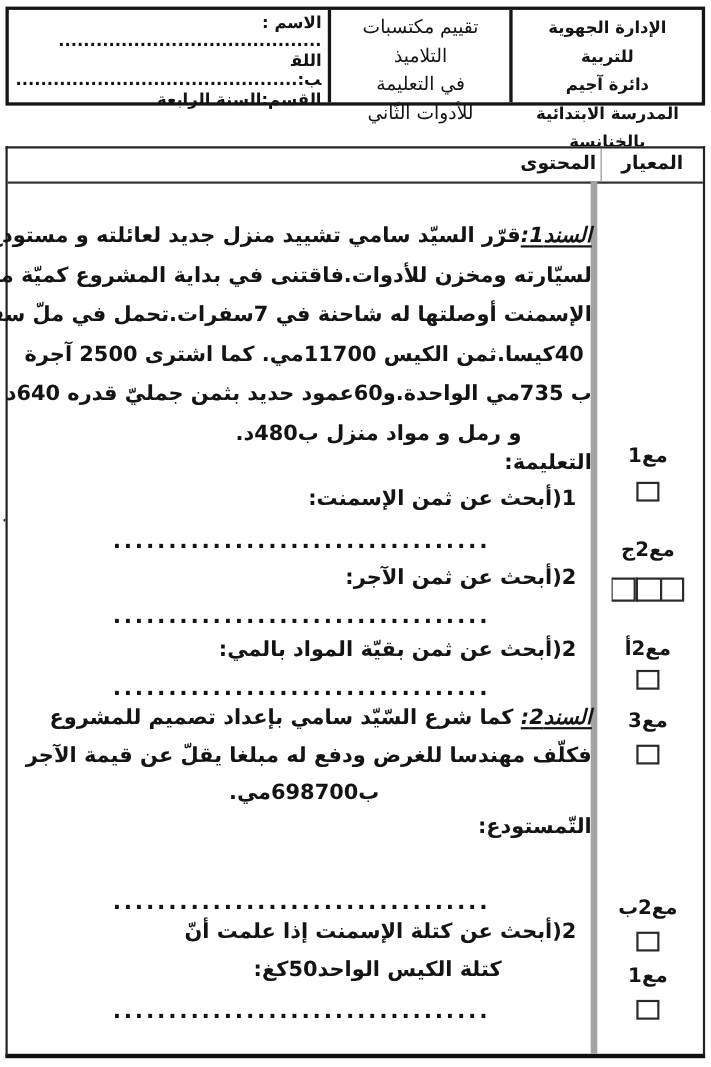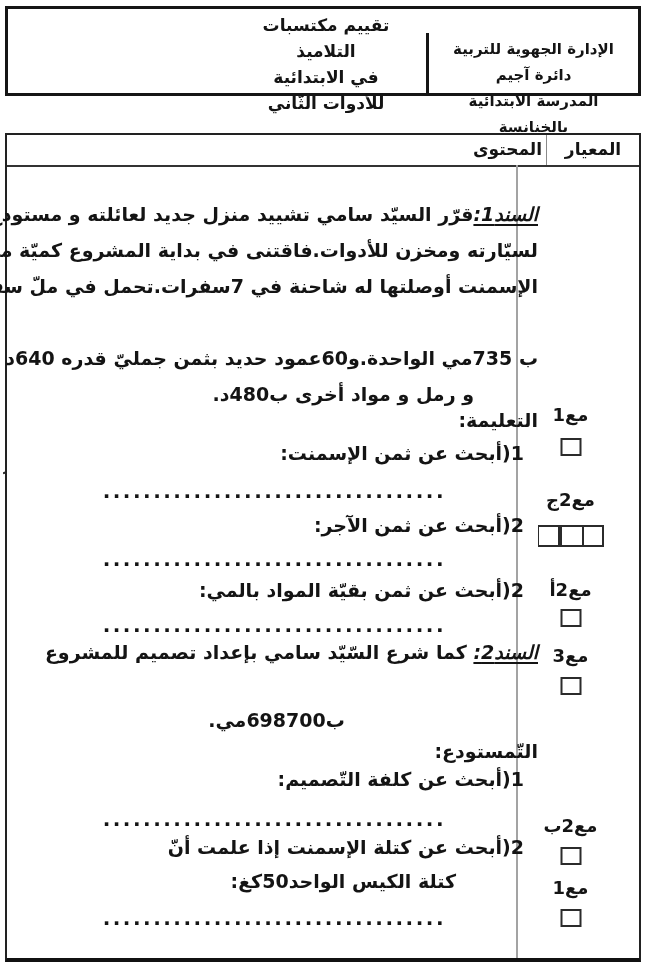--- a/index.html
+++ b/index.html
@@ -10,37 +10,37 @@
   .page{position:absolute;inset:0;direction:rtl;}
 
   
   .letterhead{
     position:absolute;top:6px;left:5px;width:636px;height:90px;
     border:3px solid #151515;box-sizing:border-box;
     display:flex;flex-direction:row;direction:rtl;background:#fff;
   }
   .lh-cell{box-sizing:border-box;border-left:3px solid #151515;padding:3px 6px;}
   .lh-cell:last-child{border-left:none;}
-  .lh-admin{width:212px;text-align:center;font-weight:700;font-size:15px;line-height:26px;margin-top:24px;}
-  .lh-title{width:200px;text-align:center;font-weight:700;font-size:17px;line-height:26px;}
+  .lh-admin{width:212px;text-align:center;font-weight:700;font-size:15px;line-height:26px;}
+  .lh-title{width:200px;text-align:center;font-weight:400;font-size:17px;line-height:26px;}
   .lh-student{flex:1;text-align:right;font-weight:700;font-size:15px;line-height:16.5px;word-break:break-all;}
   .lh-student .fld{margin:0 0 2px 0;}
 
   
   .maintable{
     position:absolute;top:133px;left:5px;width:636px;height:829px;
     border:2px solid #222;border-bottom:4px solid #111;box-sizing:border-box;background:#fff;
   }
   .thead{position:absolute;top:0;left:0;right:0;height:30px;border-bottom:2px solid #333;}
   .th-crit{position:absolute;right:0;top:0;bottom:0;width:92px;border-left:1px solid #8a8a8a;
     font-weight:700;font-size:17px;line-height:28px;text-align:center;}
   .th-cont{position:absolute;left:92px;right:93px;top:0;bottom:0;
     font-weight:700;font-size:17px;line-height:28px;text-align:right;padding-right:4px;}
 
-  .crit-col{position:absolute;right:16px;top:30px;bottom:0;width:92px;border-left:2px solid #a3a3a3;padding-left:13px;}
+  .crit-col{position:absolute;right:4px;top:30px;bottom:0;width:92px;border-left:6px solid #a3a3a3;}
   .content-col{position:absolute;left:0;right:93px;top:30px;bottom:0;direction:rtl;}
 
   .line{position:absolute;left:0;right:0;direction:rtl;text-align:right;
     font-weight:700;font-size:19px;line-height:30px;padding:0 8px;white-space:nowrap;}
   .center{text-align:center;}
   .u{text-decoration:underline;text-decoration-thickness:1.5px;text-underline-offset:3px;font-style:italic;}
 
   .dots{position:absolute;left:95px;right:100px;text-align:center;direction:rtl;
     font-weight:700;font-size:20px;letter-spacing:2.5px;line-height:22px;
     white-space:nowrap;overflow:hidden;}
@@ -64,22 +64,27 @@
 <div class="page">
 
   <div class="letterhead">
     <div class="lh-cell lh-admin">
       <div>الإدارة الجهوية للتربية</div>
       <div>دائرة آجيم</div>
       <div>المدرسة الابتدائية بالخنانسة</div>
     </div>
     <div class="lh-cell lh-title">
       <div>تقييم مكتسبات التلاميذ</div>
-      <div>في الابتدائية</div>
+      <div>في التعليمة</div>
       <div>للأدوات الثّاني</div>
+    </div>
+    <div class="lh-cell lh-student">
+      <div class="fld">الاسم : ..........................................</div>
+      <div class="fld">اللقب:.............................................</div>
+      <div class="fld">القسم:السنة الرابعة</div>
     </div>
   </div>
 
   <svg class="penmark" viewBox="0 0 42 30">
     <path d="M1 27 C9 25 18 19 28 11 C33 7 38 4 41 2" fill="none" stroke="#2a2a2a" stroke-width="2.3" stroke-linecap="round"></path>
   </svg>
 
   <div class="maintable">
 
     <div class="thead">
@@ -111,42 +116,43 @@
       <div class="scorebox" style="top:744px"></div>
     </div>
 
     <div class="content-col">
 
       <div class="line" style="top:34px">
         <span class="u">السند1:</span><span>قرّر السيّد سامي  تشييد منزل جديد لعائلته و مستودع</span>
       </div>
       <div class="line" style="top:70px">لسيّارته ومخزن للأدوات.فاقتنى في بداية المشروع كميّة من</div>
       <div class="line" style="top:106px">الإسمنت أوصلتها له شاحنة في 7سفرات.تحمل في ملّ سفرة</div>
+      <div class="line center" style="top:142px">40كيسا.ثمن الكيس 11700مي. كما اشترى 2500 آجرة</div>
       <div class="line center" style="top:178px">ب 735مي الواحدة.و60عمود حديد بثمن جمليّ قدره 640د</div>
-      <div class="line" style="top:214px;padding-right:72px">و رمل و مواد أخرى ب480د.</div>
+      <div class="line" style="top:214px;padding-right:72px">و رمل و مواد منزل ب480د.</div>
 
       <div class="line" style="top:240px">التعليمة:</div>
 
       <div class="line" style="top:273px;padding-right:22px">1(أبحث عن ثمن الإسمنت:</div>
       <div class="dots" style="top:315px">......................................</div>
 
       <div class="line" style="top:345px;padding-right:22px">2(أبحث عن ثمن الآجر:</div>
       <div class="dots" style="top:383px">......................................</div>
 
       <div class="line" style="top:410px;padding-right:22px">2(أبحث عن ثمن بقيّة المواد بالمي:</div>
       <div class="dots" style="top:449px">......................................</div>
 
       <div class="line" style="top:472px">
         <span class="u">السند2:</span><span> كما  شرع السّيّد سامي بإعداد تصميم للمشروع</span>
       </div>
+      <div class="line" style="top:507px">فكلّف مهندسا للغرض ودفع له مبلغا يقلّ عن  قيمة الآجر</div>
       <div class="line center" style="top:540px">ب698700مي.</div>
 
       <div class="line" style="top:571px">التّمستودع:</div>
 
-      <div class="line" style="top:599px;padding-right:22px">1(أبحث عن كلفة التّصميم:</div>
       <div class="dots" style="top:643px">......................................</div>
 
       <div class="line" style="top:667px;padding-right:22px">2(أبحث عن كتلة الإسمنت إذا علمت أنّ</div>
       <div class="line" style="top:701px;padding-right:90px">كتلة الكيس الواحد50كغ:</div>
       <div class="dots" style="top:742px">......................................</div>
 
     </div>
   </div>
 </div>
 

